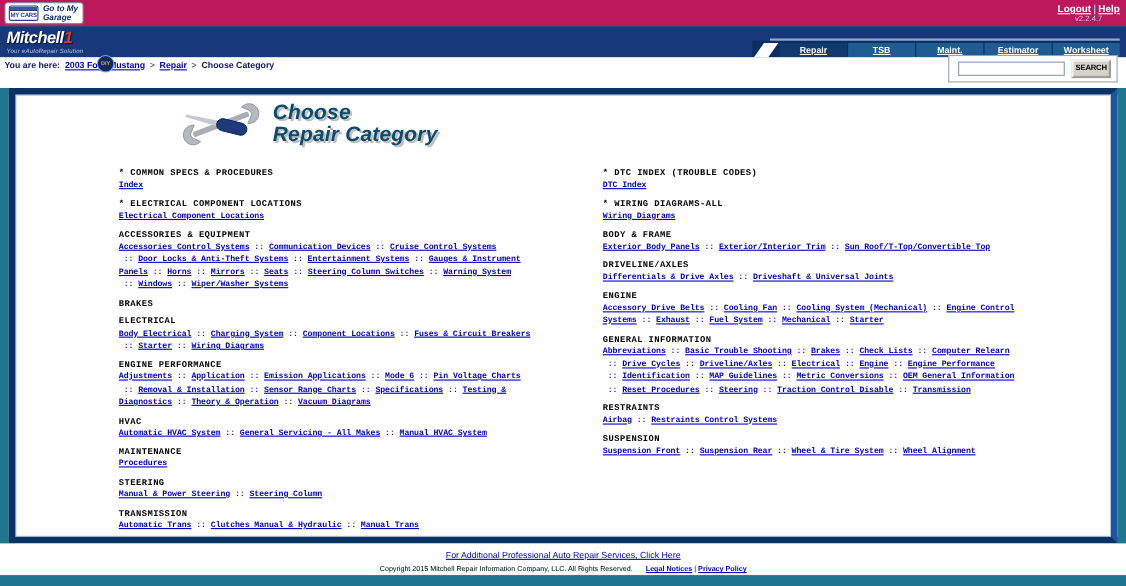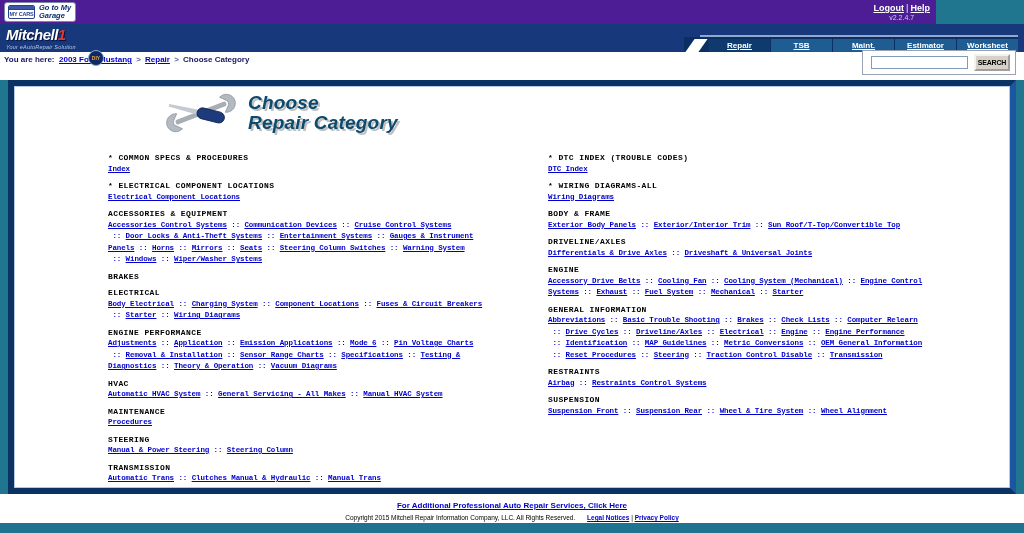--- a/index.html
+++ b/index.html
@@ -2,21 +2,21 @@
 <html><head>
 <meta charset="utf-8">
 <style>
   * { margin:0; padding:0; box-sizing:border-box; }
   html,body { width:1024px; height:533px; }
   body { font-family:"Liberation Sans", sans-serif; background:#20768e; }
   #page { position:relative; width:1024px; height:533px; overflow:hidden; background:#20768e; }
   a { cursor:pointer; }
 
   
-  .topbar { position:absolute; top:0; left:0; width:936px; height:24px; background:#4c1d95; }
+  .topbar { position:absolute; top:0; left:0; width:1024px; height:24px; background:#be185d; }
   .garage-btn { position:absolute; left:4px; top:2px; height:20px; background:#fff; border:1px solid #7e88a0; border-radius:3px; display:flex; align-items:center; padding:0 4px 0 3px; gap:4px; }
   .plate { width:27px; height:14px; border:1px solid #27418f; border-radius:2px; background:#fff; overflow:hidden; }
   .plate-top { height:4px; background:#3a57a8; border-bottom:1px solid #27418f; }
   .plate-text { font-size:5.5px; font-weight:bold; color:#27418f; text-align:center; line-height:8px; letter-spacing:-0.2px; }
   .garage-label { font-style:italic; font-weight:bold; font-size:7.5px; line-height:8.5px; color:#0a2a6e; }
   .topbar-right { position:absolute; right:6px; top:3px; text-align:center; }
   .top-links { font-size:9px; font-weight:bold; color:#fff; }
   .top-links a { color:#fff; text-decoration:underline; }
   .top-links .pipe { color:#aebadb; margin:0 2px; }
   .version { font-size:7px; color:#c9d3ea; margin-top:1px; }
@@ -54,21 +54,21 @@
   .cols { position:absolute; left:94px; top:66px; display:flex; width:900px; }
   .col { width:440px;font-family:Liberation Mono, monospace; }
   .section { margin-bottom:5px; max-width:378px; }
   .sec-heading { font-size:8px; font-weight:bold; color:#000; letter-spacing:0.4px; line-height:11.5px; }
   .sec-links { font-size:7.5px; font-weight:bold; line-height:11.5px; letter-spacing:-0.1px; }
   .cat-link { color:#0000cc; text-decoration:underline; }
   .sep { color:#0000cc; text-decoration:none; white-space:pre; }
 
   
   .footer { position:absolute; left:0; top:494px; width:1024px; height:29px; background:#fff; text-align:center; }
-  .footer-link { font-size:8px; font-weight:bold; color:#0000cc; text-decoration:underline; display:inline-block; margin-top:3px; }
+  .footer-link { font-size:8px; font-weight:normal; color:#0000cc; text-decoration:underline; display:inline-block; margin-top:3px; }
   .copyright-line { font-size:6.5px; color:#000; margin-top:2px; }
   .copyright-line .legal-gap { display:inline-block; width:10px; }
   .copyright-line a { color:#0000cc; text-decoration:underline; font-weight:bold; }
   .top-link { font-size:9px; font-weight:bold; color:#0000cc; margin-top:1px; display:inline-block; }
   .bottombar { position:absolute; left:0; top:523px; width:1024px; height:10px; background:#1d7390; }
 </style>
 </head>
 <body>
 
 <div id="page">

